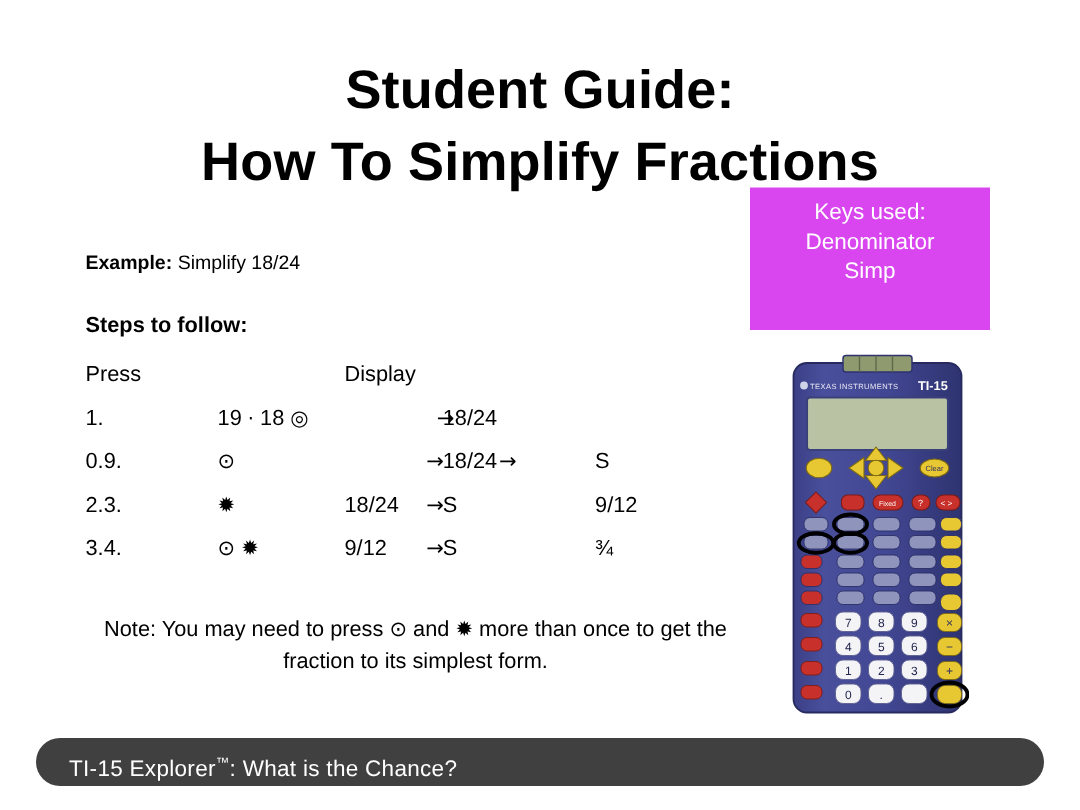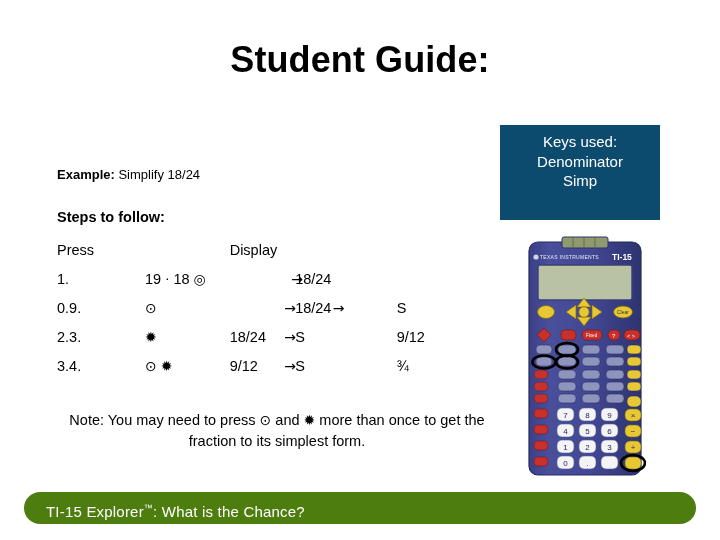--- a/index.html
+++ b/index.html
@@ -36,21 +36,21 @@
   }
   .title-line { display: block; white-space: nowrap; }
 
   
   .keys-box {
     position: absolute;
     left: 500px;
     top: 125px;
     width: 160px;
     height: 95px;
-    background: #0c4a6e;
+    background: #d946ef;
     color: #ffffff;
     font-size: 15px;
     line-height: 1.30;
     text-align: center;
     padding-top: 7px;
     box-sizing: border-box;
   }
   .keys-box span { display: block; }
 
   
@@ -153,21 +153,21 @@
     text-align: center;
   }
 
   
   .footer-bar {
     position: absolute;
     left: 24px;
     top: 492px;
     width: 672px;
     height: 32px;
-    background: #4d7c0f;
+    background: #404040;
     border-radius: 16px;
     color: #ffffff;
     font-size: 15px;
     line-height: 32px;
     padding-left: 22px;
     box-sizing: border-box;
     white-space: nowrap;
     letter-spacing: 0.2px;
   }
   .footer-bar sup { font-size: 9px; vertical-align: super; }
@@ -181,20 +181,21 @@
     height: 245px;
   }
 </style>
 </head>
 <body>
 
 <div class="slide">
 
   <div class="title-block">
     <span class="title-line">Student Guide:</span>
+    <span class="title-line">How To Simplify Fractions</span>
   </div>
 
   <div class="keys-box">
     <span>Keys used:</span>
     <span>Denominator</span>
     <span>Simp</span>
   </div>
 
   <div class="example-line">
     <b>Example:</b><span class="reg">&nbsp;</span><span class="reg">Simplify 18/24</span>

